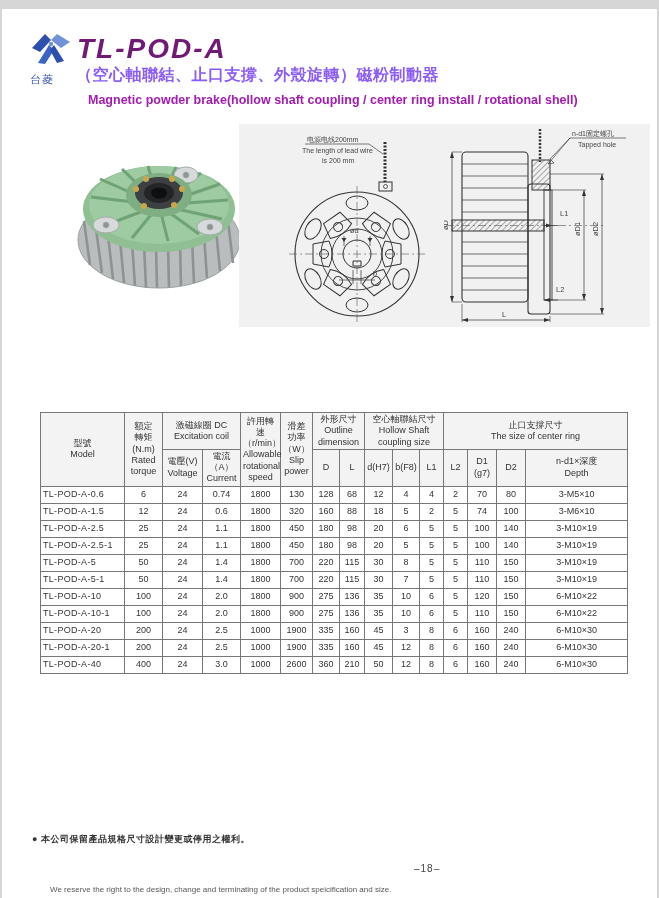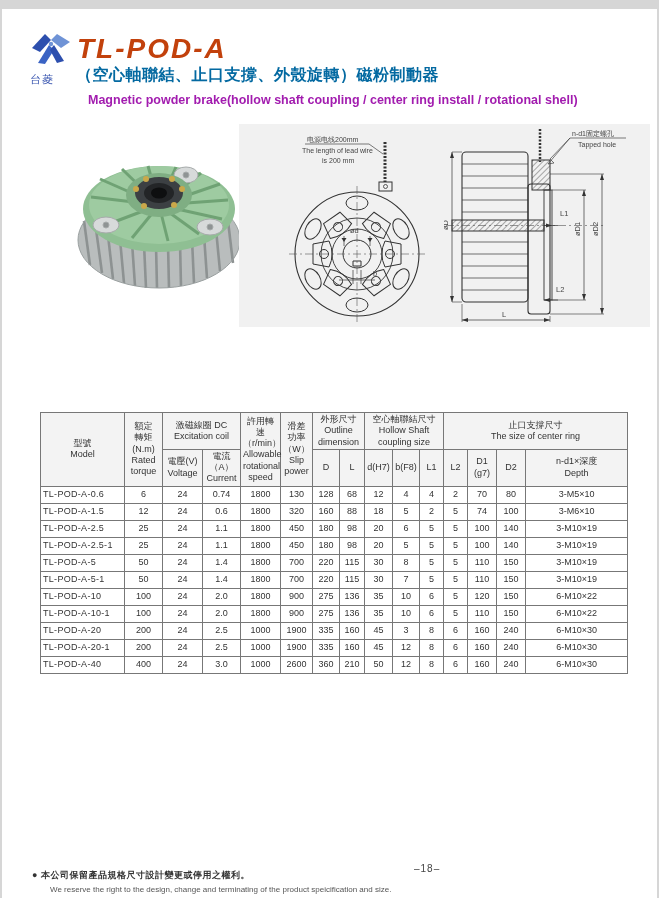--- a/index.html
+++ b/index.html
@@ -11,25 +11,25 @@
   .page {
     position:absolute; left:2px; top:9px; width:655px; height:889px;
     background:#ffffff;
   }
   
   .logo-wrap { position:absolute; left:28px; top:22px; width:46px; text-align:left; }
   .logo-cn { font-size:11px; color:#3a56b0; margin-top:1px; letter-spacing:1px; }
   .title {
     position:absolute; left:75px; top:24px;
     font-size:28px; font-weight:800; font-style:italic;
-    color:#c2410c; letter-spacing:2px;
+    color:#701a75; letter-spacing:2px;
   }
   .subtitle-zh {
     position:absolute; left:74px; top:56px;
-    font-size:16px; font-weight:700; color:#0369a1; letter-spacing:0.5px;
+    font-size:16px; font-weight:700; color:#8b5cf6; letter-spacing:0.5px;
   }
   .subtitle-en {
     position:absolute; left:86px; top:84px;
     font-size:12.5px; font-weight:600; color:#a21caf;
   }
   
   .photo { position:absolute; left:68px; top:128px; }
   .draw-panel {
     position:absolute; left:237px; top:115px; width:411px; height:203px;
     background:#f1f1f1;
@@ -43,21 +43,21 @@
   }
   .spec-table th, .spec-table td {
     border:1px solid #777; text-align:center; vertical-align:middle;
     padding:1px 2px; line-height:1.25;
   }
   .spec-table th { background:#f3f3f3; font-weight:400; white-space:pre-line; }
   .spec-table td { height:17px; background:#fff; }
   .spec-table td.model-col { text-align:left; letter-spacing:0.3px; }
   
   .footer-note-zh {
-    position:absolute; left:30px; top:860px;
+    position:absolute; left:30px; top:824px;
     font-size:9px; color:#333; font-weight:700; letter-spacing:0.5px;
   }
   .footer-note-en {
     position:absolute; left:48px; top:856px;
     font-size:8px; color:#555;margin-top:20px;
   }
   .page-number {
     position:absolute; left:412px; top:854px;
     font-size:10px; color:#444; letter-spacing:1px;
   }

